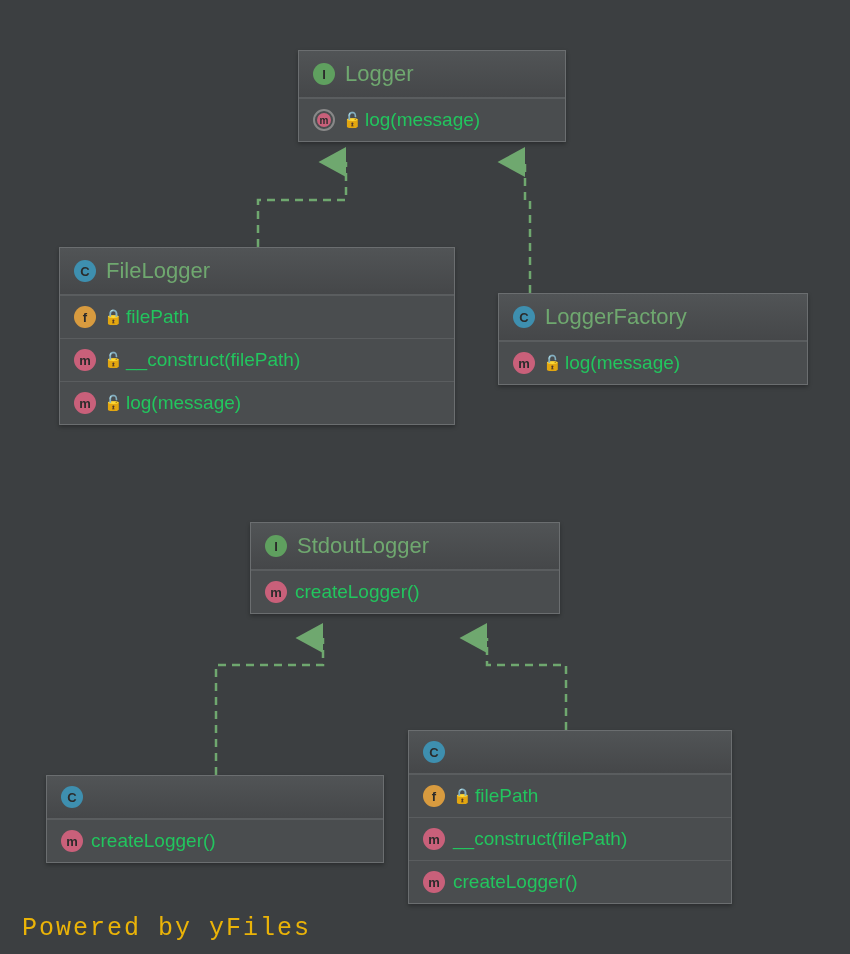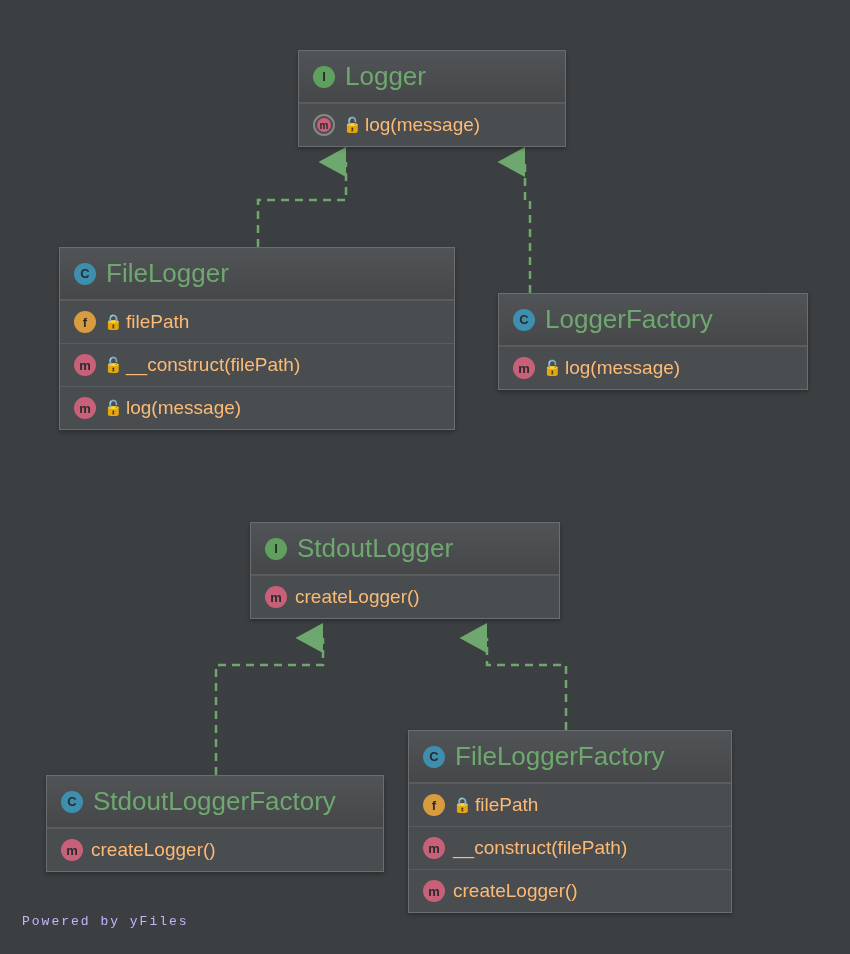--- a/index.html
+++ b/index.html
@@ -1,33 +1,33 @@
 <!DOCTYPE html>
 <html><head>
 <meta charset="utf-8">
 <style>
   *{box-sizing:border-box;margin:0;padding:0}
   body{background:#3c3f41;font-family:"Segoe UI",Arial,sans-serif;width:850px;height:954px;position:relative;overflow:hidden}
   .class-box{position:absolute;background:#4a4d4f;border:1px solid #6b6e70;box-shadow:0 2px 4px rgba(0,0,0,0.3)}
   .class-header{background:linear-gradient(#515456,#454749);padding:10px 14px;display:flex;align-items:center;gap:10px;border-bottom:1px solid #5a5d5f}
-  .class-header .name{color:#6fa86f;font-size:26px;font-weight:400}
+  .class-header .name{color:#6fa86f;font-size:22px;font-weight:400}
   .class-row{padding:10px 14px;display:flex;align-items:center;gap:8px;border-top:1px solid #5a5d5f;color:#d4d4d4;font-size:19px}
-  .class-row .member{color:#fdba74}
+  .class-row .member{color:#22c55e}
   .badge{width:22px;height:22px;border-radius:50%;display:inline-flex;align-items:center;justify-content:center;font-size:13px;font-weight:700;color:#2b2b2b;flex-shrink:0}
   .badge-i{background:#5fa05f}
   .badge-c{background:#3e8faf}
   .badge-f{background:#d89b3f}
   .badge-m{background:#c9607a}
   .abs-ring{width:22px;height:22px;border-radius:50%;border:2px solid #888;display:inline-flex;align-items:center;justify-content:center;flex-shrink:0;background:#4a4d4f}
   .abs-ring .inner{width:14px;height:14px;border-radius:50%;background:#c9607a;display:flex;align-items:center;justify-content:center;font-size:10px;font-weight:700;color:#2b2b2b}
   .lock{color:#c97a3f;font-size:14px}
   .unlock{color:#5fa05f;font-size:14px}
   .mod-icon{width:14px;display:inline-block;text-align:center;font-size:15px}
   svg.connectors{position:absolute;top:0;left:0;width:850px;height:954px;pointer-events:none}
-  .powered{position:absolute;left:22px;top:914px;color:#c4b5fd;font-size:13px;letter-spacing:2px;font-family:"Courier New",monospace}
+  .powered{position:absolute;left:22px;top:914px;color:#eab308;font-size:25px;letter-spacing:2px;font-family:"Courier New",monospace}
 </style>
 </head>
 <body>
 
 <svg class="connectors">
   <defs>
     <marker id="tri" markerWidth="14" markerHeight="14" refX="7" refY="12" orient="auto">
       <path d="M1,12 L7,1 L13,12 Z" fill="#6fa86f"></path>
     </marker>
   </defs>
@@ -96,32 +96,30 @@
   </div>
   <div class="class-row">
     <span class="badge badge-m">m</span>
     <span class="member">createLogger()</span>
   </div>
 </div>
 
 <div class="class-box" style="left:46px;top:775px;width:338px">
   <div class="class-header">
     <span class="badge badge-c">C</span>
-    <span class="name">StdoutLoggerFactory</span>
   </div>
   <div class="class-row">
     <span class="badge badge-m">m</span>
     <span class="member">createLogger()</span>
   </div>
 </div>
 
 <div class="class-box" style="left:408px;top:730px;width:324px">
   <div class="class-header">
     <span class="badge badge-c">C</span>
-    <span class="name">FileLoggerFactory</span>
   </div>
   <div class="class-row">
     <span class="badge badge-f">f</span>
     <span class="mod-icon lock">🔒</span>
     <span class="member">filePath</span>
   </div>
   <div class="class-row">
     <span class="badge badge-m">m</span>
     <span class="member">__construct(filePath)</span>
   </div>

